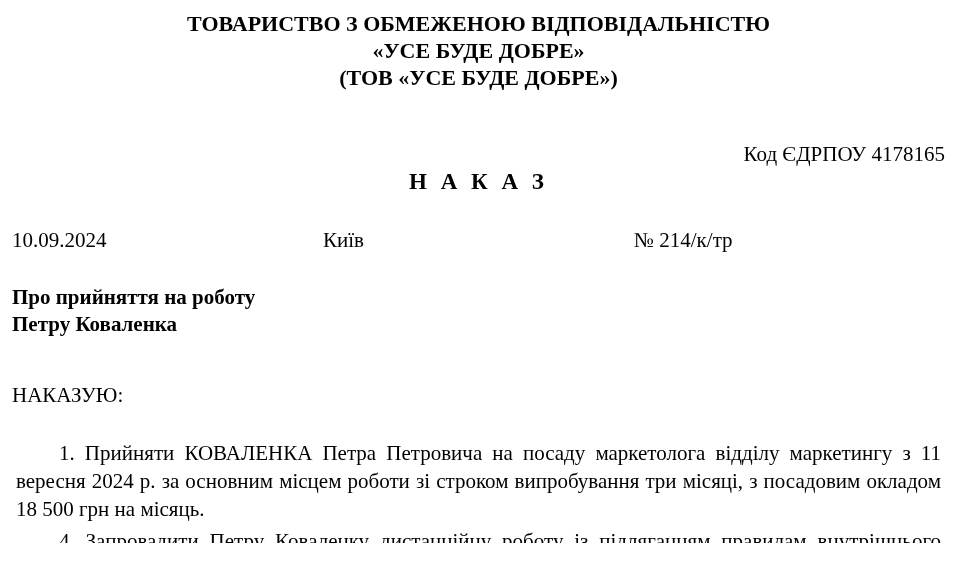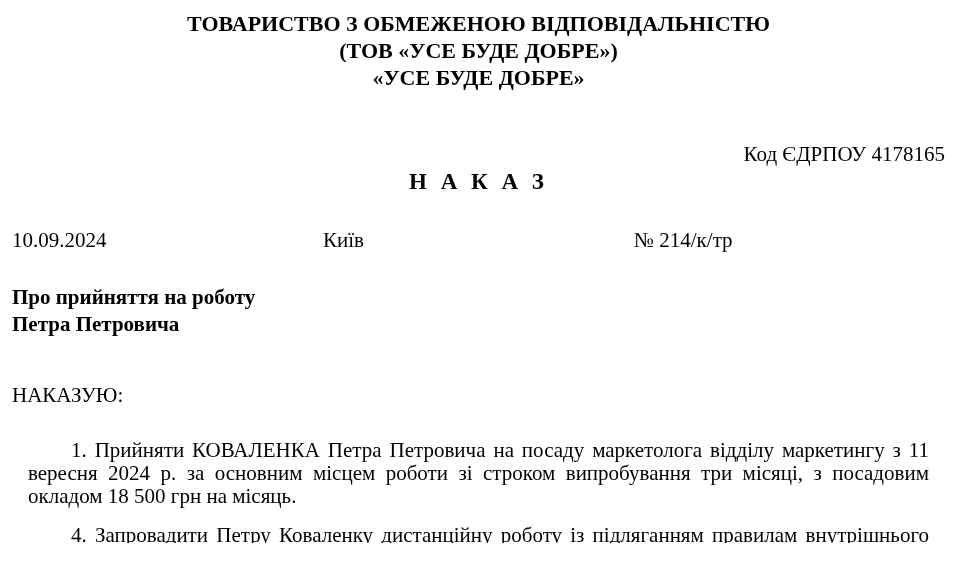--- a/index.html
+++ b/index.html
@@ -56,54 +56,54 @@
     line-height: 27px;
   }
   .orderword {
     margin-top: 44px;
     line-height: 27px;
   }
   .doc-body {
     margin-top: 30px;
   }
   .para {
-    margin: 16px;
+    margin: 4px;
     text-align: justify;
     text-indent: 43px;
-    line-height: 23px;
+    line-height: 28px;
   }
   
   .para.cut {
     text-align-last: justify;
   }
 </style>
 </head>
 <body>
 
 <div class="page">
 
   <div class="doc-header">
     <div>ТОВАРИСТВО З ОБМЕЖЕНОЮ ВІДПОВІДАЛЬНІСТЮ</div>
+    <div>«УСЕ БУДЕ ДОБРЕ»</div>
     <div>(ТОВ «УСЕ БУДЕ ДОБРЕ»)</div>
-    <div>«УСЕ БУДЕ ДОБРЕ»</div>
   </div>
 
   <div class="edrpou">Код ЄДРПОУ 4178165</div>
 
   <div class="doc-title">Н А К А З</div>
 
   <div class="meta-row">
     <div class="meta-left">10.09.2024</div>
     <div class="meta-center">Київ</div>
     <div class="meta-right">№ 214/к/тр</div>
   </div>
 
   <div class="subject">
     <div>Про прийняття на роботу</div>
-    <div>Петра Петровича</div>
+    <div>Петру Коваленка</div>
   </div>
 
   <div class="orderword">НАКАЗУЮ:</div>
 
   <div class="doc-body">
     <p class="para">1. Прийняти КОВАЛЕНКА Петра Петровича на посаду маркетолога відділу маркетингу з 11 вересня 2024 р. за основним місцем роботи зі строком випробування три місяці, з посадовим окладом 18 500 грн на місяць.</p>
     <p class="para cut">4. Запровадити Петру Коваленку дистанційну роботу із підляганням правилам внутрішнього трудового розпорядку та поєднанням з роботою в офісі: чотири дні на</p>
   </div>
 
 </div>

